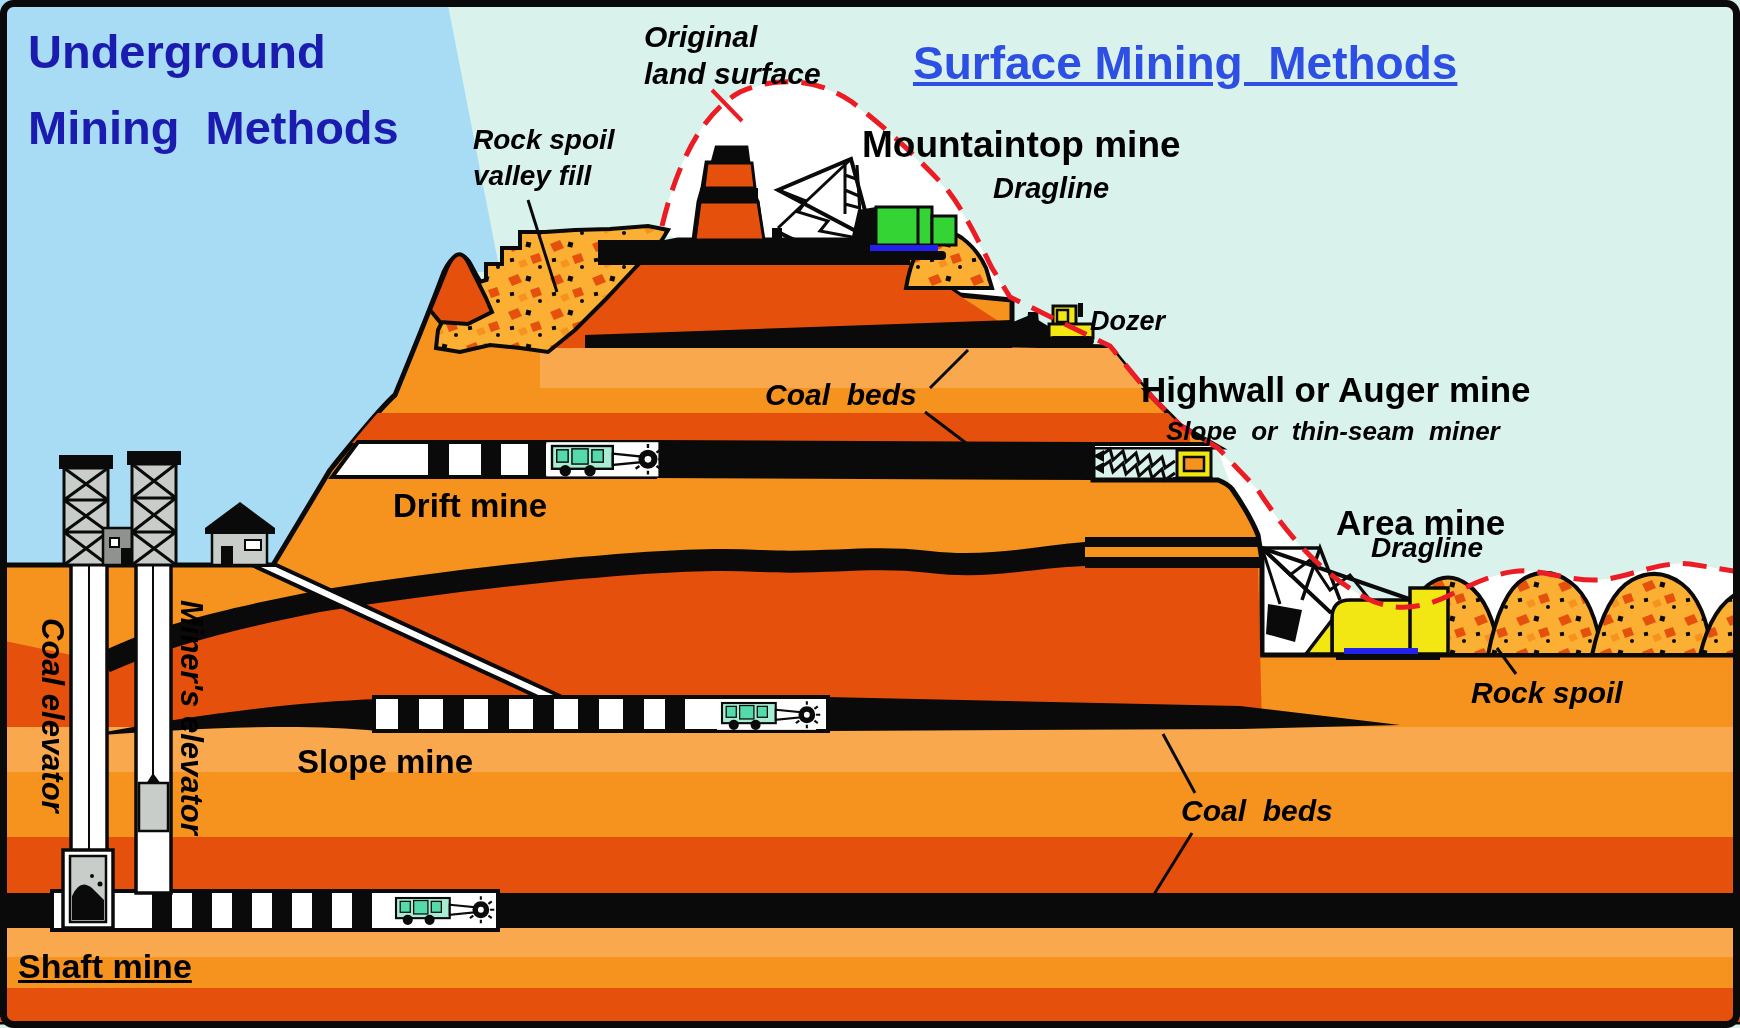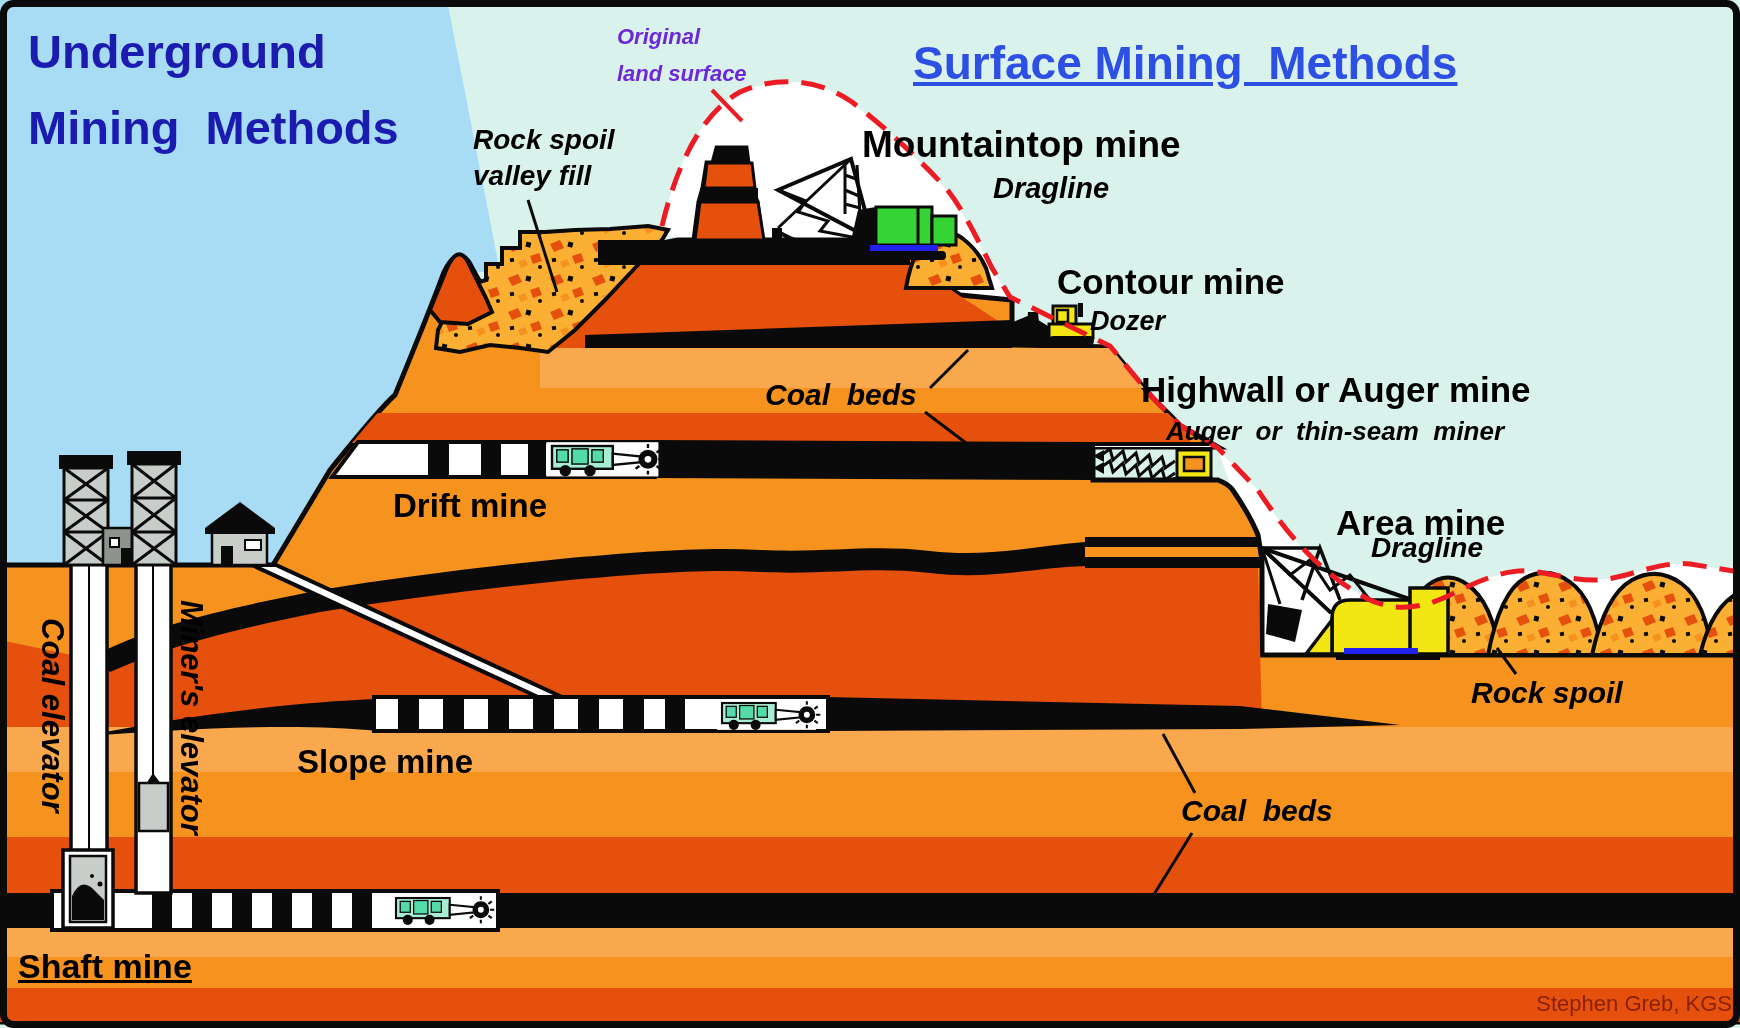--- a/index.html
+++ b/index.html
@@ -4,21 +4,21 @@
 <style>
   html,body{margin:0;padding:0;background:#222;}
   #stage{position:relative;width:1740px;height:1028px;overflow:hidden;background:#DAF2EC;
          font-family:"Liberation Sans",sans-serif;}
   svg{position:absolute;left:0;top:0;}
   .lbl{position:absolute;font-weight:bold;color:#000;white-space:pre;z-index:5;}
   .it{font-style:italic;}
   .vlabel{transform:rotate(90deg);transform-origin:0 0;}
   #t-underground{left:28px;top:14px;font-size:47px;line-height:76px;color:#1B1BB0;}
   #t-surface{left:913px;top:36px;font-size:46px;color:#2E4FE3;text-decoration:underline;}
-  #t-original{left:617px;top:18px;font-size:22px;line-height:37px;color:#6d28d9;}
+  #t-original{left:644px;top:18px;font-size:30px;line-height:37px;color:#000000;}
   #t-rsvf{left:473px;top:122px;font-size:28px;line-height:36px;}
   #t-mountaintop{left:862px;top:124px;font-size:37px;text-align:center;}
   #t-mt-drag{left:993px;top:172px;font-size:29px;}
   #t-contour{left:1057px;top:262px;font-size:35px;}
   #t-dozer{left:1090px;top:306px;font-size:27px;}
   #t-highwall{left:1141px;top:370px;font-size:35px;}
   #t-auger{left:1166px;top:416px;font-size:26px;}
   #t-area{left:1336px;top:490px;font-size:35px;margin-top:13px;}
   #t-area-drag{left:1371px;top:532px;font-size:28px;}
   #t-drift{left:393px;top:487px;font-size:33px;}
@@ -276,29 +276,27 @@
 
   <rect x="3.5" y="3.5" width="1733" height="1021" rx="10" fill="none" stroke="#0A0A0A" stroke-width="7"></rect>
 </svg>
 
 <div class="lbl" id="t-underground"><span>Underground</span><br><span>Mining  Methods</span></div>
 <div class="lbl" id="t-surface">Surface Mining  Methods</div>
 <div class="lbl it" id="t-original"><span>Original</span><br><span>land surface</span></div>
 <div class="lbl it" id="t-rsvf"><span>Rock spoil</span><br><span>valley fill</span></div>
 <div class="lbl" id="t-mountaintop">Mountaintop mine</div>
 <div class="lbl it" id="t-mt-drag">Dragline</div>
-<div class="lbl" id="t-contour">Contour mine</div>
 <div class="lbl it" id="t-dozer">Dozer</div>
 <div class="lbl" id="t-highwall">Highwall or Auger mine</div>
-<div class="lbl it" id="t-auger">Auger  or  thin-seam  miner</div>
+<div class="lbl it" id="t-auger">Slope  or  thin-seam  miner</div>
 <div class="lbl" id="t-area">Area mine</div>
 <div class="lbl it" id="t-area-drag">Dragline</div>
 <div class="lbl" id="t-drift">Drift mine</div>
 <div class="lbl" id="t-slope">Slope mine</div>
 <div class="lbl" id="t-shaft">Shaft mine</div>
 <div class="lbl it" id="t-cb1">Coal  beds</div>
 <div class="lbl it" id="t-cb2">Coal  beds</div>
 <div class="lbl it" id="t-rockspoil">Rock spoil</div>
 <div class="lbl it vlabel" id="t-coal-elev">Coal elevator</div>
 <div class="lbl it vlabel" id="t-miners-elev">Miner's elevator</div>
-<div class="lbl" id="t-credit">Stephen Greb, KGS</div>
 
 </div>
 
 </body></html>

